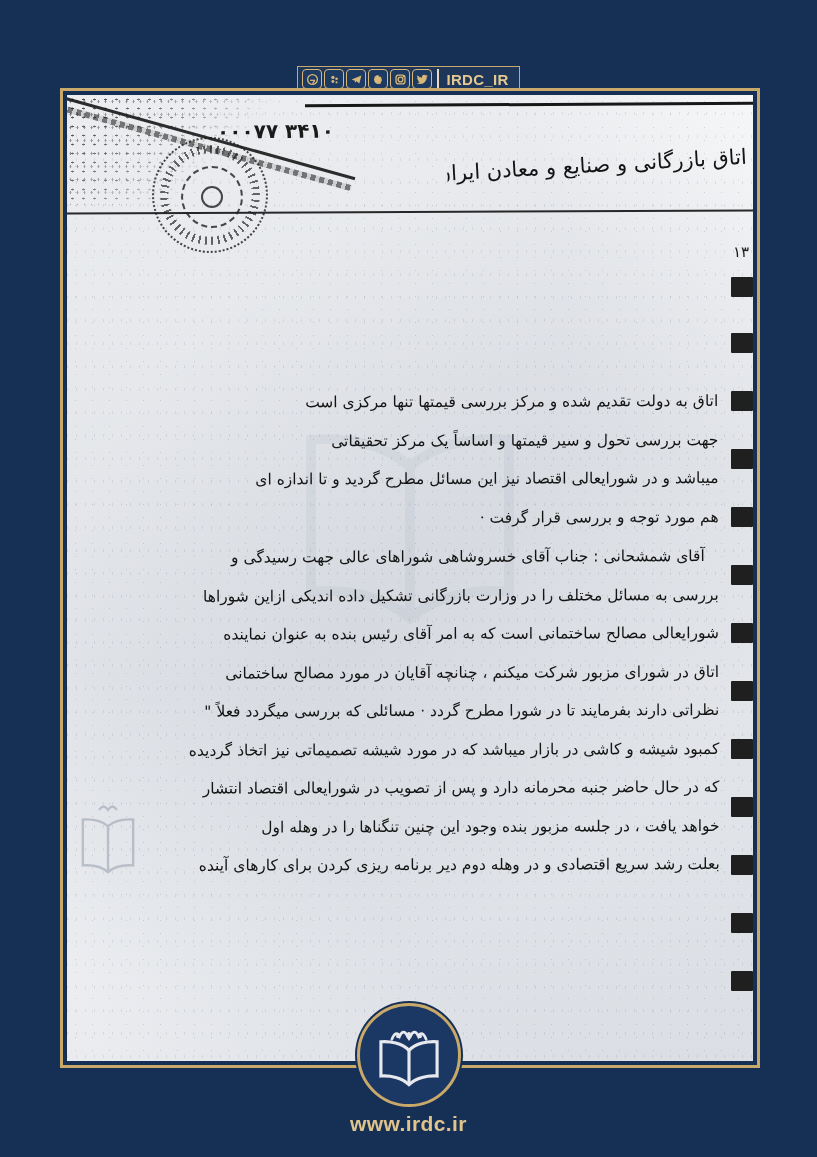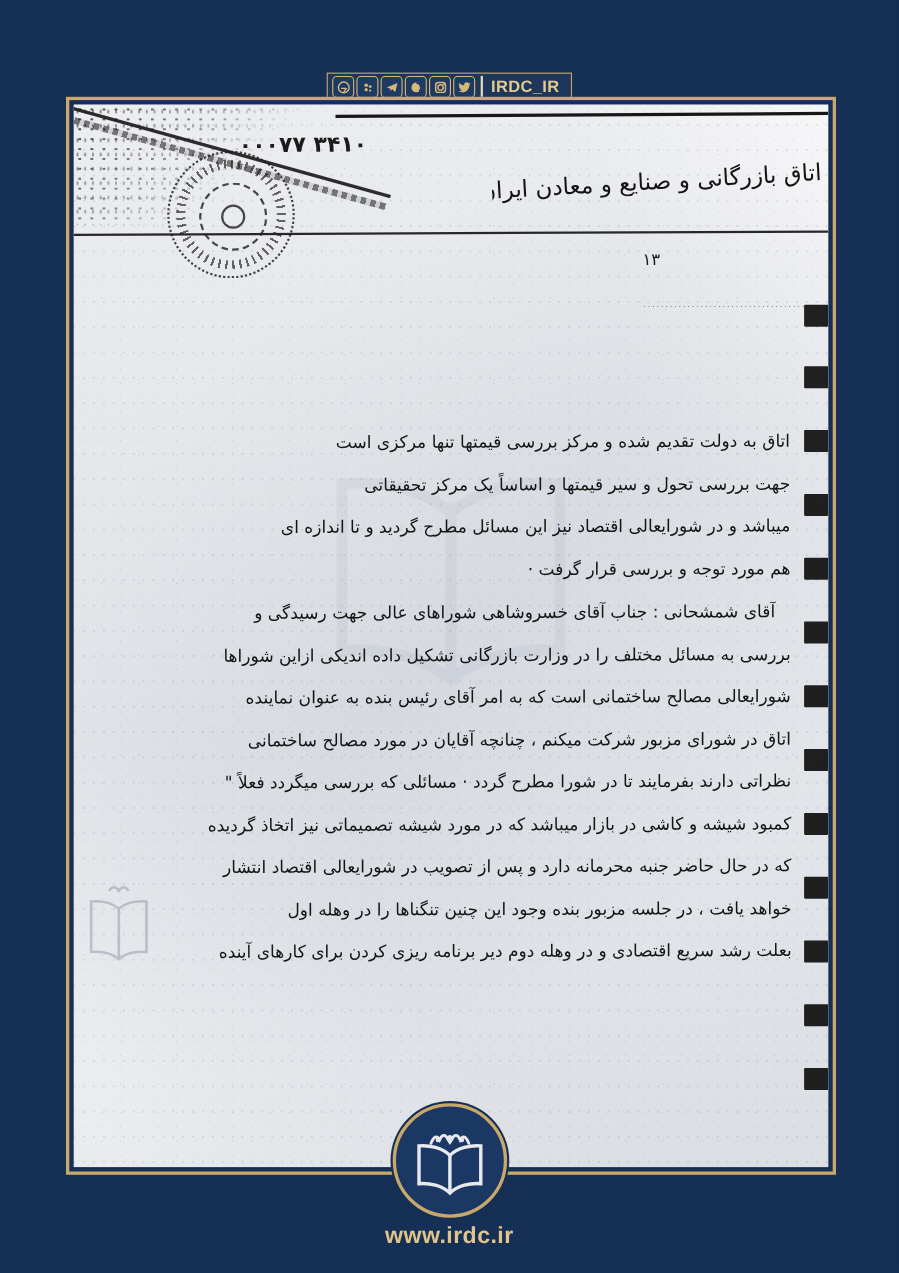--- a/index.html
+++ b/index.html
@@ -134,21 +134,21 @@
       repeating-conic-gradient(from 0deg,#1c1c1c 0deg 2.4deg, rgba(0,0,0,0) 2.4deg 8deg);
     -webkit-mask-image:radial-gradient(circle, transparent 0 58%, #000 60% 84%, transparent 86%);
     mask-image:radial-gradient(circle, transparent 0 58%, #000 60% 84%, transparent 86%);
     opacity:.8;
   }
 
   .dotline-row{
     position:absolute;right:4px;direction:rtl;display:flex;align-items:flex-end;gap:4px;
     color:#1a1a1a;font-size:15px;font-family:"DejaVu Sans", sans-serif;
   }
-  #meta-row-1{top:132px;width:165px;flex-direction:column;}
+  #meta-row-1{top:148px;width:165px;}
   #meta-row-2{top:172px;width:165px;}
   .dotline{
     flex:1;height:12px;
     background-image:radial-gradient(#1a1a1a 0.8px, transparent 0.9px);
     background-size:4px 12px;background-position:0 8px;background-repeat:repeat-x;
     opacity:.85;
   }
 
   #page-marker{
     position:absolute;left:0;right:0;top:212px;text-align:center;

